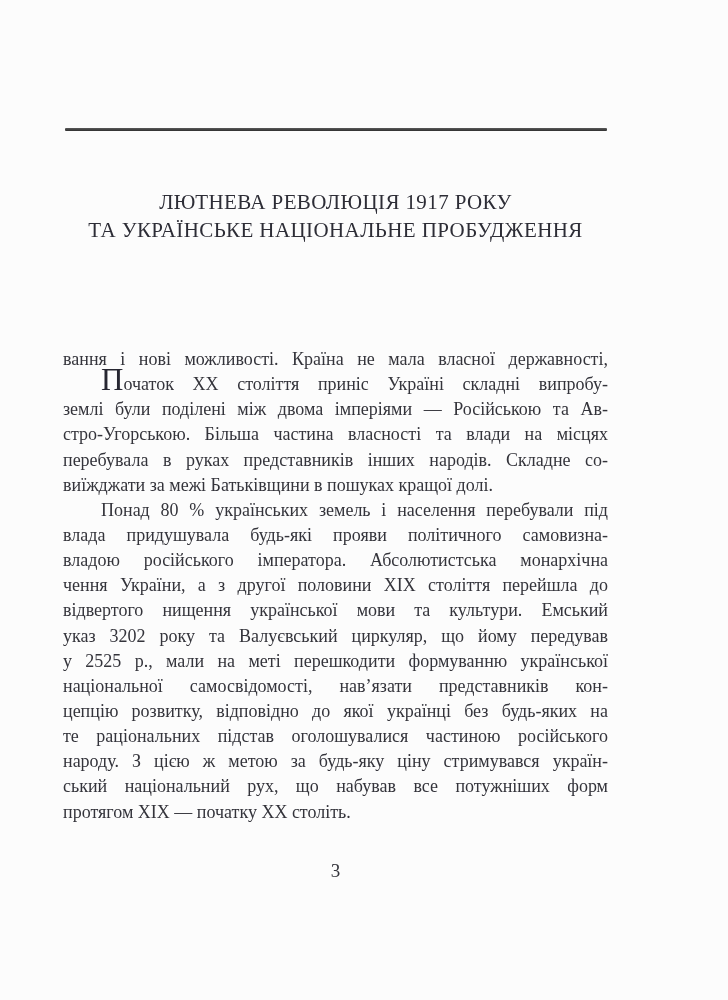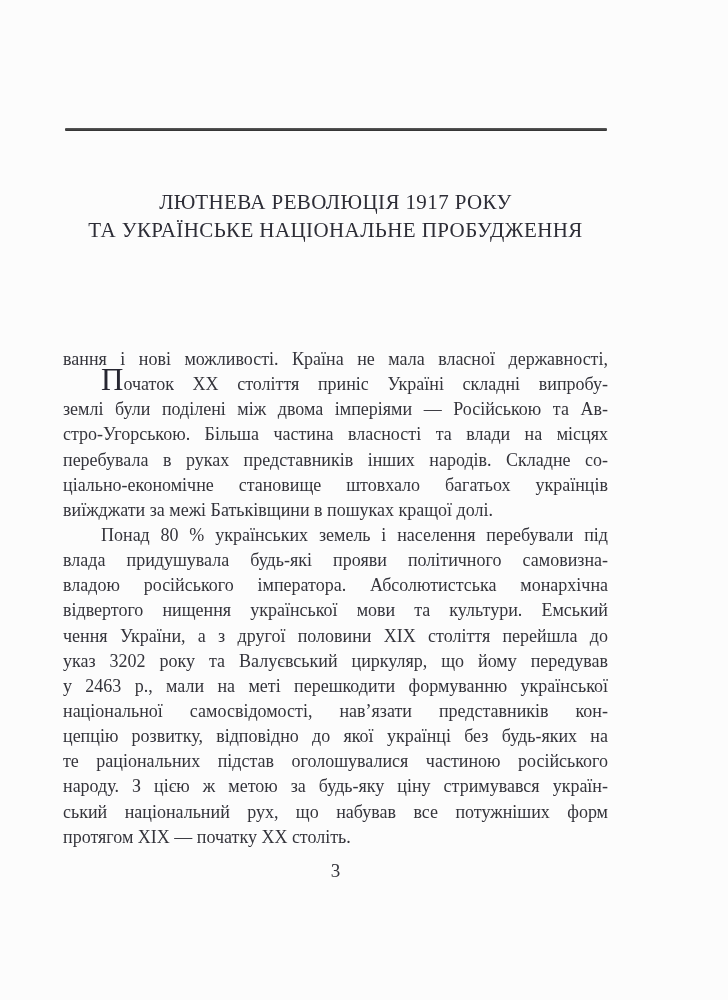--- a/index.html
+++ b/index.html
@@ -85,30 +85,29 @@
     <span class="tline">ТА УКРАЇНСЬКЕ НАЦІОНАЛЬНЕ ПРОБУДЖЕННЯ</span>
   </h1>
 
   <div class="bodytext">
 
     <div class="line">вання і нові можливості. Країна не мала власної державності,</div>
     <div class="line indent"><span class="dropcap">П</span><span>очаток ХХ століття приніс Україні складні випробу-</span></div>
     <div class="line">землі були поділені між двома імперіями — Російською та Ав-</div>
     <div class="line">стро-Угорською. Більша частина власності та влади на місцях</div>
     <div class="line">перебувала в руках представників інших народів. Складне со-</div>
-    <div class="line">ціально-економічне становище штовхало багатьох українців</div>
     <div class="line last">виїжджати за межі Батьківщини в пошуках кращої долі.</div>
 
     <div class="line indent">Понад 80 % українських земель і населення перебували під</div>
     <div class="line">влада придушувала будь-які прояви політичного самовизна-</div>
     <div class="line">владою російського імператора. Абсолютистська монархічна</div>
+    <div class="line">чення України, а з другої половини XIX століття перейшла до</div>
     <div class="line">відвертого нищення української мови та культури. Емський</div>
-    <div class="line">чення України, а з другої половини XIX століття перейшла до</div>
     <div class="line">указ 3202 року та Валуєвський циркуляр, що йому передував</div>
-    <div class="line">у 2463 р., мали на меті перешкодити формуванню української</div>
+    <div class="line">у 2525 р., мали на меті перешкодити формуванню української</div>
     <div class="line">національної самосвідомості, нав’язати представників кон-</div>
     <div class="line">цепцію розвитку, відповідно до якої українці без будь-яких на</div>
     <div class="line">те раціональних підстав оголошувалися частиною російського</div>
     <div class="line">народу. З цією ж метою за будь-яку ціну стримувався україн-</div>
     <div class="line">ський національний рух, що набував все потужніших форм</div>
     <div class="line last">протягом XIX — початку XX століть.</div>
 
   </div>
 
   <div class="pagenum">3</div>

